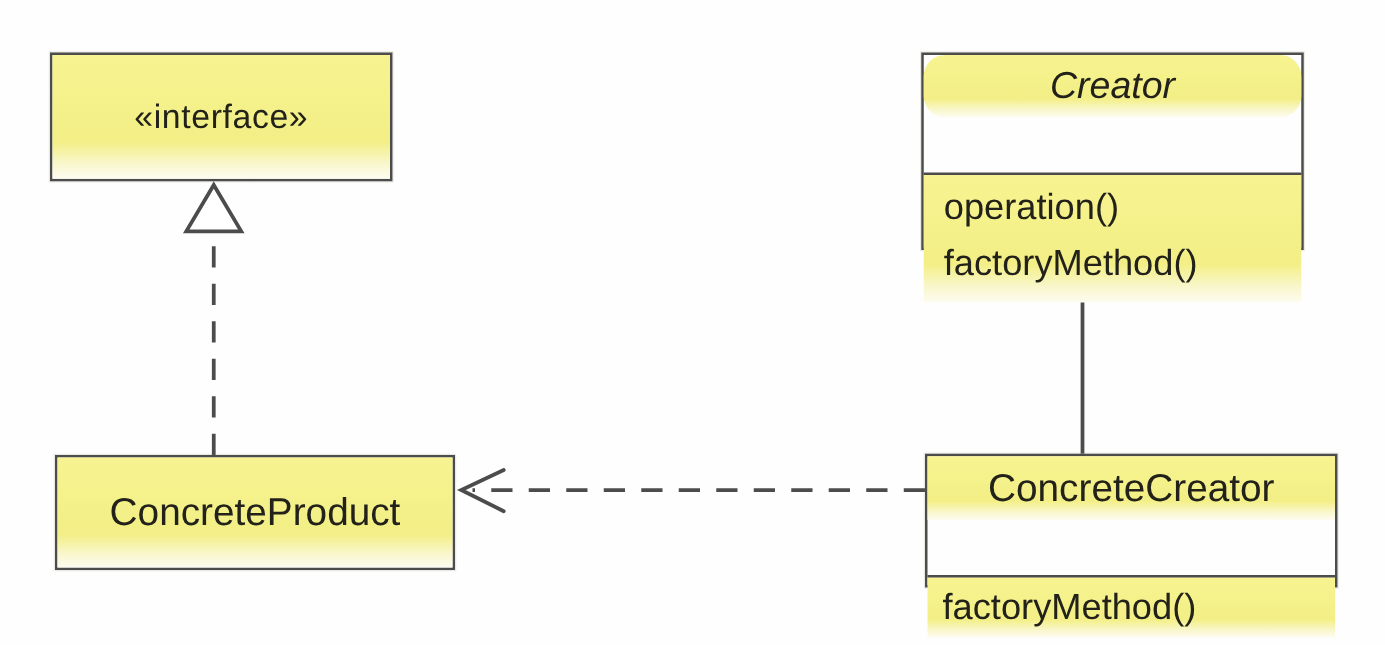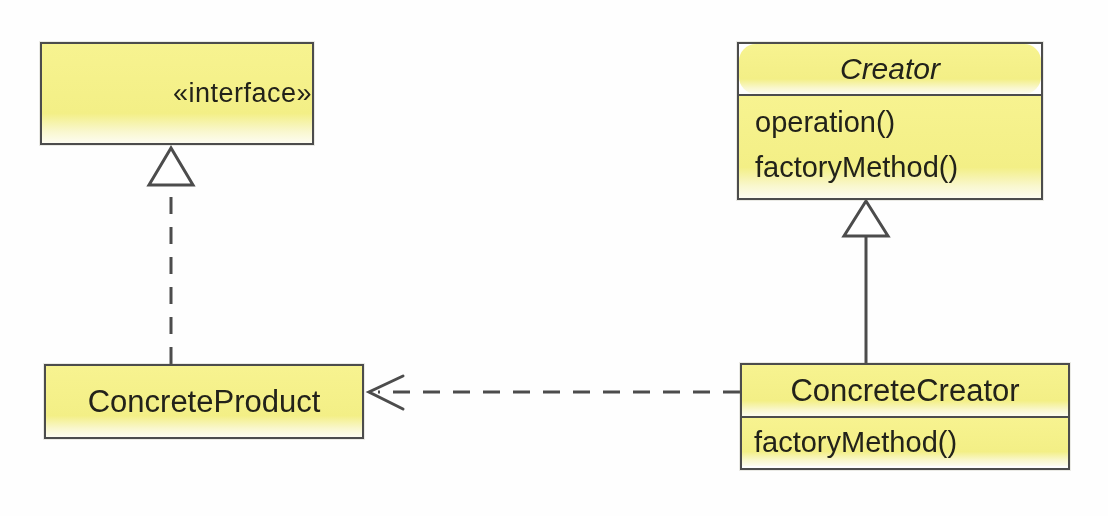--- a/index.html
+++ b/index.html
@@ -22,45 +22,45 @@
     position: absolute;
     border: 2px solid #4c4c4c;
     box-sizing: border-box;
     box-shadow: 0 0 0 1px rgba(120,120,90,0.15);
   }
   .compartment {
     background: linear-gradient(to bottom,
       #f7f390 0%, #f3ef86 70%, #f9f7cd 88%, #fdfcf0 100%);
     box-sizing: border-box;
   }
-  .compartment + .compartment { border-top: 2px solid #4c4c4c; }
+  .compartment + .compartment { border-top: 2px solid #4c4c4c; margin-top: 44px; }
   .center {
     display: flex;
     flex-direction: column;
     align-items: center;
     justify-content: center;
     text-align: center;
   }
   .stereotype { font-size: 27px; letter-spacing: 0.5px; }
   .class-name { font-size: 30px; }
   .abstract-name { font-style: italic; }
   .big-name { font-size: 31px; }
   .method { font-size: 29px; line-height: 1.55; white-space: nowrap; }
 
   
   .product-box { left: 40px; top: 42px; width: 274px; height: 103px; }
-  .product-box .compartment { height: 100%; line-height: 1.45; align-items: flex-end; }
+  .product-box .compartment { height: 100%; line-height: 1.45; }
 
   
   .creator-box { left: 737px; top: 42px; width: 306px; height: 158px; }
   .creator-box .header { height: 50px; border-radius: 17px; }
   .creator-box .body { height: 104px; padding: 4px 6px 0 16px; }
 
   
-  .concrete-product-box { left: 44px; top: 364px; width: 320px; height: 75px; }
+  .concrete-product-box { left: 44px; top: 364px; width: 320px; height: 92px; }
   .concrete-product-box .compartment { height: 100%; }
 
   
   .concrete-creator-box { left: 740px; top: 363px; width: 330px; height: 107px; }
   .concrete-creator-box .header { height: 51px; }
   .concrete-creator-box .body { height: 50px; padding-left: 12px; display: flex; align-items: center; }
 </style>
 </head>
 <body>
 

